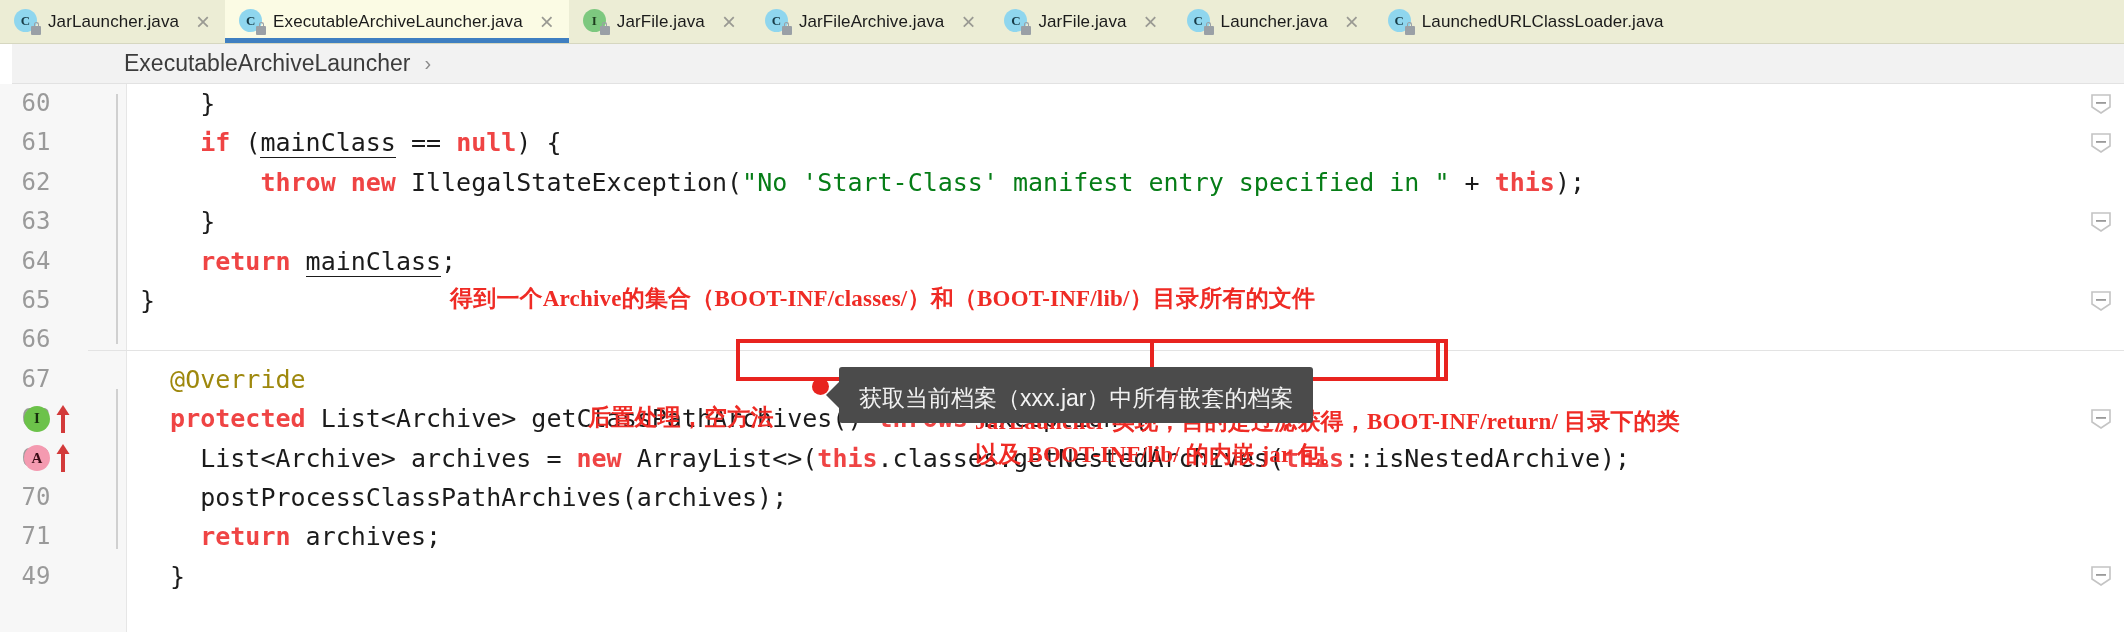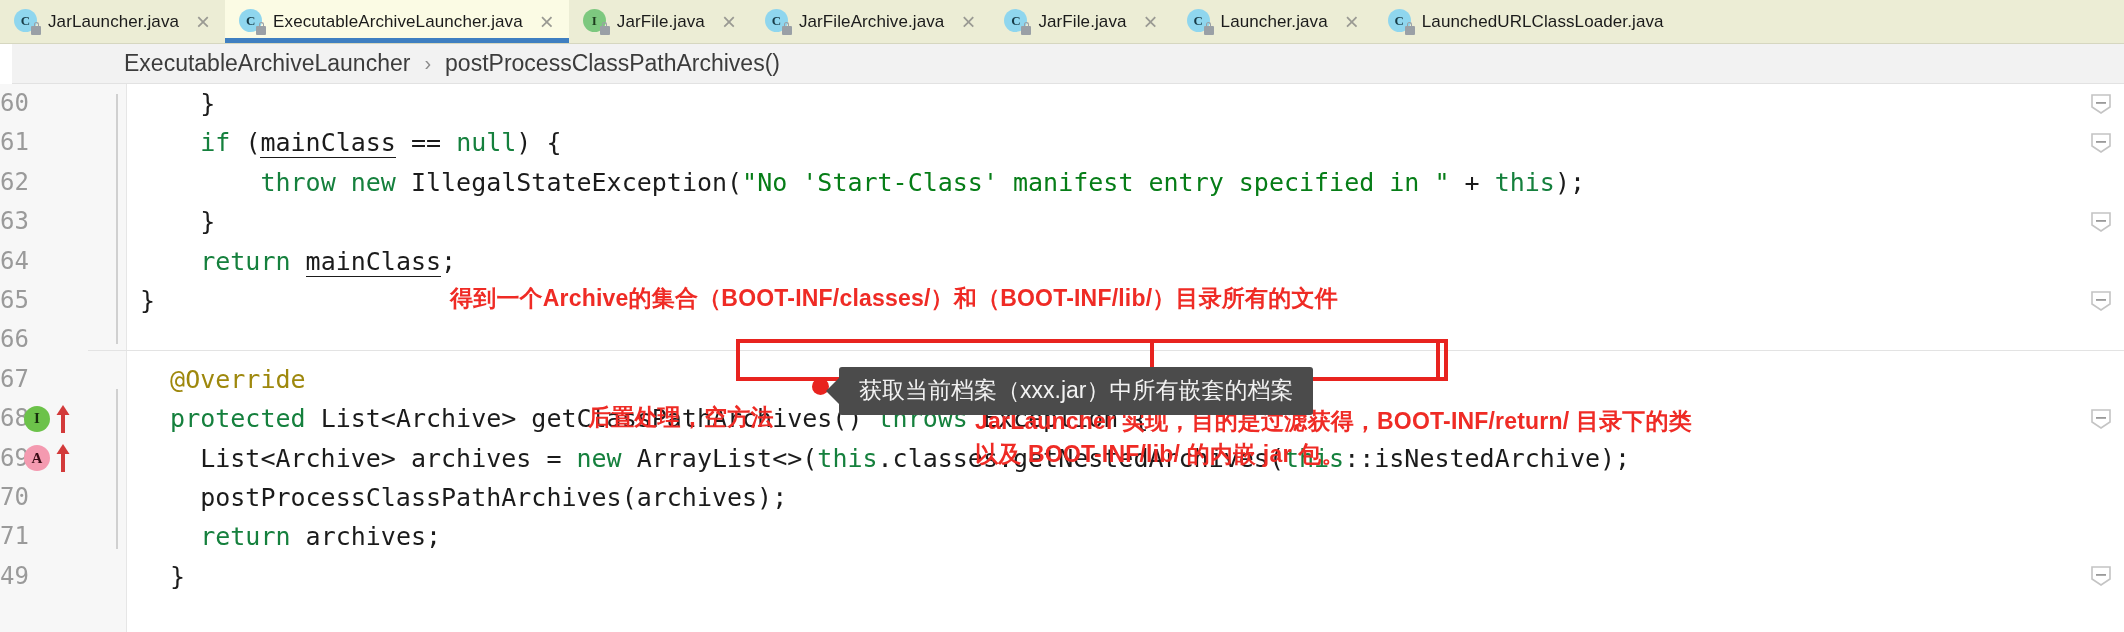--- a/index.html
+++ b/index.html
@@ -81,21 +81,21 @@
     position:absolute;left:0;top:0;width:127px;height:548px;
     background:#f7f7f7;border-right:1px solid #e6e6e6;box-sizing:border-box;
   }
   .lines{position:absolute;left:0;top:0;width:2124px;}
   .line{
     position:relative;height:39.4px;line-height:39.4px;
     font-family:"DejaVu Sans Mono",monospace;
     font-size:25px;white-space:pre;color:#1b1b1b;
   }
   .lnum{
-    position:absolute;left:0;width:72px;text-align:left;
+    position:absolute;left:0;width:72px;text-align:center;
     color:#9a9a9a;font-size:24px;
     font-family:"DejaVu Sans Mono",monospace;
   }
   .code{position:absolute;left:140px;}
 
   
   .mark-badge{
     position:absolute;left:24px;top:50%;transform:translateY(-50%);
     width:26px;height:26px;border-radius:50%;
     display:flex;align-items:center;justify-content:center;
@@ -114,52 +114,52 @@
   .fold{
     position:absolute;right:12px;top:50%;transform:translateY(-50%);
     width:22px;height:22px;box-sizing:border-box;
   }
   .fold svg{display:block;}
   .foldline{
     position:absolute;left:116px;width:2px;background:#d0d0d0;
   }
 
   
-  .kw{color:#15803d;}
+  .kw{color:#ef4444;font-weight:bold;}
   .str{color:#067d17;}
   .fld{color:#1b1b1b;border-bottom:1px solid #1b1b1b;}
   .ann{color:#9e880d;}
   .pl{color:#1b1b1b;}
 
   
   .methodsep{
     position:absolute;left:88px;right:0;height:1px;background:#e3e3e3;
   }
 
   
   .redbox{
     position:absolute;border:4px solid #e8231f;box-sizing:border-box;
     pointer-events:none;
   }
 
   
   .note{
     position:absolute;
     color:#ef2b25;font-weight:bold;
-    font-family:Liberation Sans, sans-serif;
+    font-family:Liberation Serif, serif;
     font-size:23px;white-space:nowrap;letter-spacing:.2px;
   }
 
   
   .callout{
     position:absolute;
     background:#4b4b4b;color:#f2f2f2;
     font-family:"Liberation Sans",sans-serif;
     font-size:23px;
-    padding:8px 20px 9px 20px;
+    padding:16px 20px 9px 20px;
     border-radius:3px;white-space:nowrap;
   }
   .callout:before{
     content:"";position:absolute;left:-13px;top:50%;transform:translateY(-50%);
     border-top:13px solid transparent;border-bottom:13px solid transparent;
     border-right:13px solid #4b4b4b;
   }
   .callout-dot{
     position:absolute;width:17px;height:17px;border-radius:50%;
     background:#e8231f;
@@ -224,21 +224,20 @@
           <span class="disc">C</span>
           <span class="lock"></span>
         </span>
         <span class="tab-label">LaunchedURLClassLoader.java</span>
       </div>
     </div>
 
   <div class="breadcrumb">
     <span class="crumb">ExecutableArchiveLauncher</span>
     <span class="crumb-sep">›</span>
-    <span class="crumb">postProcessClassPathArchives()</span>
   </div>
 
   <div class="editor">
     <div class="gutter"></div>
     <div class="lines" id="lines">
         <div class="line"><span class="lnum">60</span><span class="fold"><svg width="22" height="22" viewBox="0 0 22 22">
               <path d="M2 2 H20 V14 L11 20 L2 14 Z" fill="#ffffff" stroke="#c4c4c4" stroke-width="1.6"></path>
               <rect x="6" y="9" width="10" height="1.8" fill="#9a9a9a"></rect>
             </svg></span><span class="code"><span class="pl">    }</span></span></div>
         <div class="line"><span class="lnum">61</span><span class="fold"><svg width="22" height="22" viewBox="0 0 22 22">

